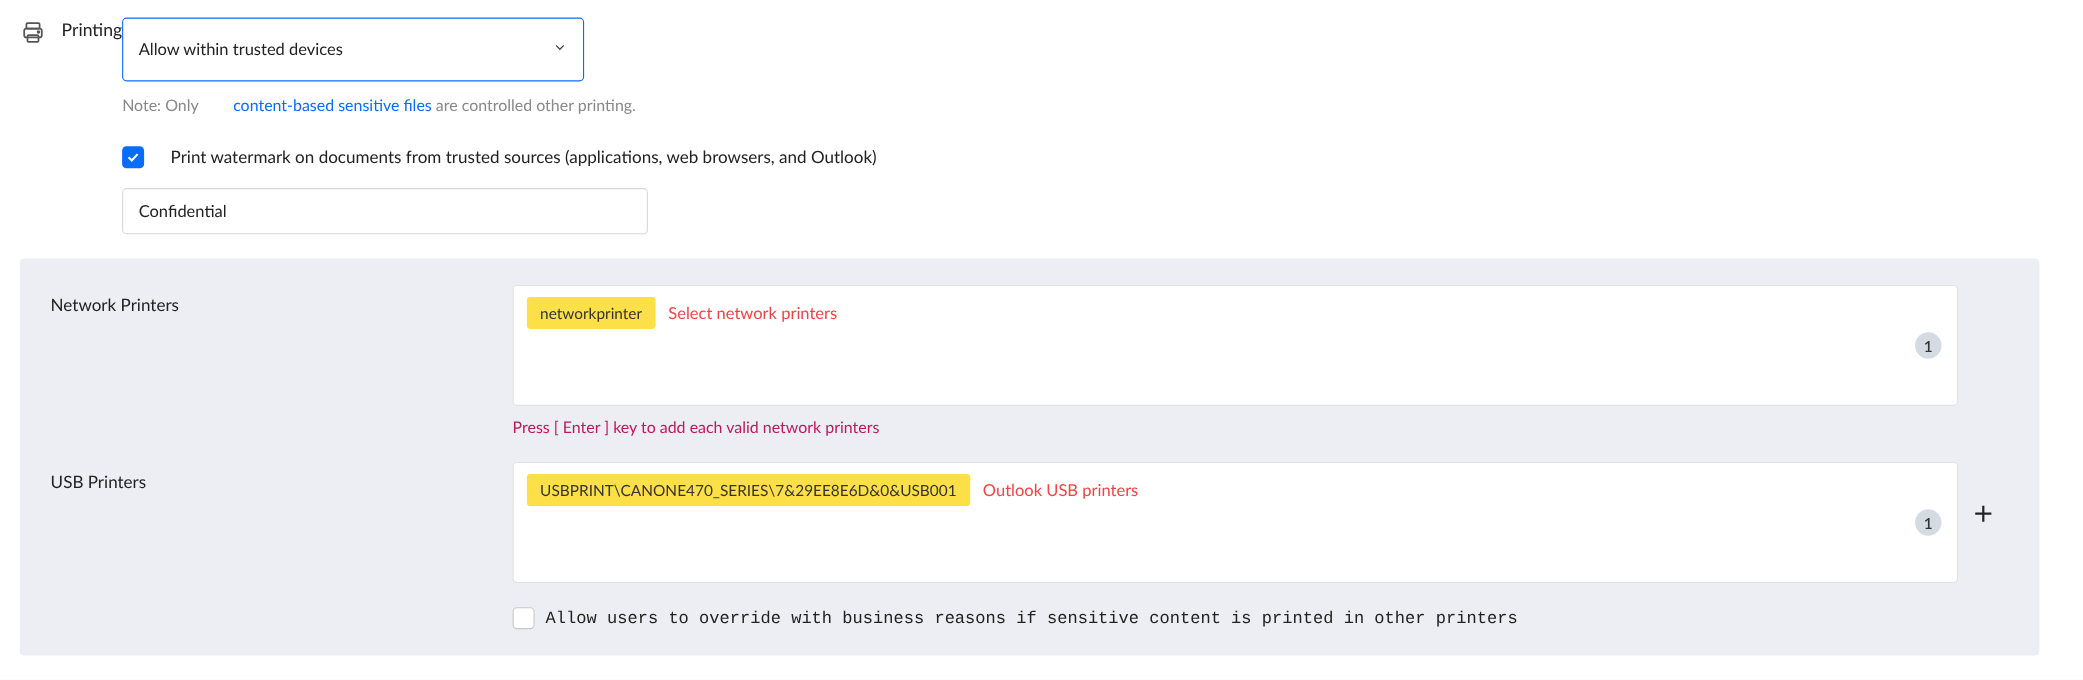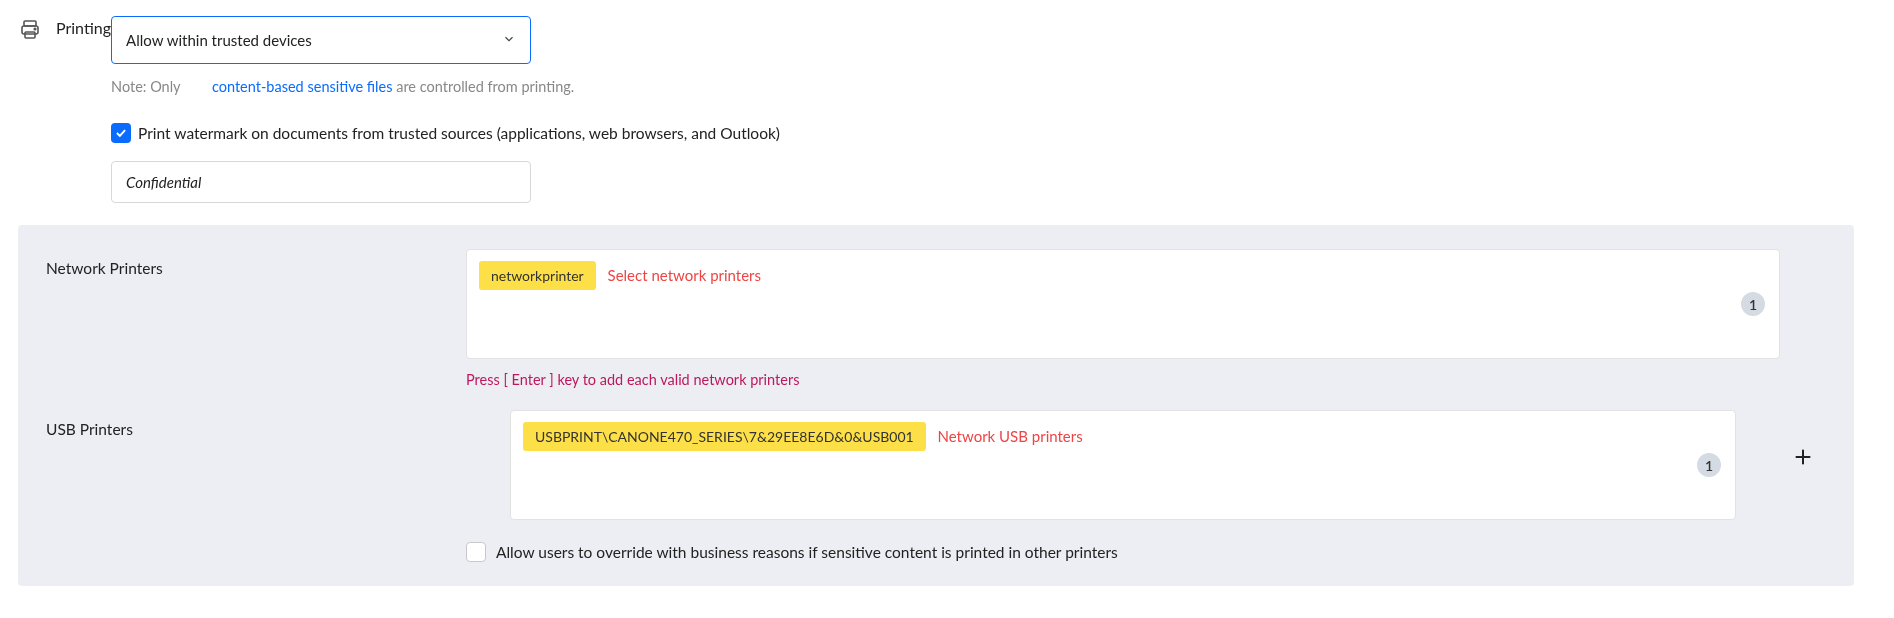--- a/index.html
+++ b/index.html
@@ -34,66 +34,65 @@
   .content-col { flex: 1; }
   .row { display:flex; align-items:flex-start; }
   .select-wrap {
     position: relative;
     width: 420px;
   }
   .select-box {
     width: 100%;
     border: 1.5px solid #0a6cff;
     border-radius: 4px;
-    height: 48px;
+    height: 58px;
     display: flex;
     align-items: center;
     padding: 0 14px;
     font-size: 15px;
     color: #222;
     cursor: pointer;
     background: #fff;
     justify-content: space-between;
   }
   .chevron { color:#444; }
   .note {
     font-size: 14.5px;
     color: #888;
     margin-top: 14px;
   }
   .note a { color: #0a6cff; text-decoration: none; margin-left: 28px; }
   .checkbox-row {
     display: flex;
     align-items: center;
-    gap: 7px;
+    gap: 24px;
     margin-top: 28px;
   }
   .checkbox {
     width: 20px; height: 20px;
     border-radius: 4px;
     display: inline-flex;
     align-items: center;
     justify-content: center;
     flex-shrink:0;
   }
   .checkbox.checked { background: #0a6cff; }
   .checkbox.unchecked { background: #fff; border: 1px solid #c8c8c8; }
   .checkbox svg { width: 14px; height: 14px; }
   .check-label { font-size: 15.5px; color:#222; }
   .text-input {
     margin-top: 18px;
     border: 1px solid #d8d8d8;
     border-radius: 4px;
     height: 42px;
-    width: 420px;
+    width: 478px;
     display: flex;
     align-items: center;
     padding: 0 14px;
     font-size: 15px;
-    font-style: italic;
   }
   .gray-block {
     background: #eceef3;
     border-radius: 4px;
     margin-top: 22px;
     padding: 24px 28px 24px 28px;
   }
   .sub-row {
     display: flex;
     align-items: flex-start;
@@ -157,20 +156,21 @@
     align-items: center;
     justify-content: center;
     padding-top: 36px;
   }
   .plus-icon { width:22px; height:22px; color:#222; cursor:pointer; }
   .final-check-row {
     display: flex;
     align-items: center;
     gap: 10px;
     margin-top: 22px;
+    font-family: Liberation Mono, monospace;
   }
 </style>
 </head>
 <body>
 
 <div class="container">
   <div class="row">
     <div class="section-header">
       <span class="icon">
         <svg viewBox="0 0 24 24" fill="none" stroke="currentColor" stroke-width="1.6">
@@ -189,21 +189,21 @@
           <span>Allow within trusted devices</span>
           <span class="chevron">
             <svg width="14" height="14" viewBox="0 0 24 24" fill="none" stroke="currentColor" stroke-width="2">
                 <polyline points="6 9 12 15 18 9"></polyline>
               </svg>
           </span>
         </div>
       </div>
 
       <div class="note">
-        <span>Note: Only </span><a href="#">content-based sensitive files</a><span> are controlled from printing.</span>
+        <span>Note: Only </span><a href="#">content-based sensitive files</a><span> are controlled other printing.</span>
       </div>
 
       <div class="checkbox-row">
         <span class="checkbox checked">
           <svg viewBox="0 0 24 24" fill="none" stroke="#fff" stroke-width="3.2">
               <polyline points="5 12 10 17 19 7"></polyline>
             </svg>
         </span>
         <span class="check-label">Print watermark on documents from trusted sources (applications, web browsers, and Outlook)</span>
       </div>
@@ -222,26 +222,26 @@
         <div class="tag-box">
           <span class="tag">networkprinter</span>
           <span class="tag-placeholder">Select network printers</span>
           <span class="count-badge">1</span>
         </div>
         <div class="hint">Press [ Enter ] key to add each valid network printers</div>
       </div>
       <div class="plus-col"></div>
     </div>
 
-    <div class="sub-row" style="margin-top:22px;gap:44px;">
+    <div class="sub-row" style="margin-top:22px;">
       <div class="sub-label-col">USB Printers</div>
       <div class="sub-content-col">
         <div class="tag-box tag-box-small">
           <span class="tag">USBPRINT\CANONE470_SERIES\7&amp;29EE8E6D&amp;0&amp;USB001</span>
-          <span class="tag-placeholder">Network USB printers</span>
+          <span class="tag-placeholder">Outlook USB printers</span>
           <span class="count-badge">1</span>
         </div>
       </div>
       <div class="plus-col">
         <span class="plus-icon">
           <svg viewBox="0 0 24 24" fill="none" stroke="currentColor" stroke-width="2.2">
               <line x1="12" y1="4" x2="12" y2="20"></line>
               <line x1="4" y1="12" x2="20" y2="12"></line>
             </svg>
         </span>

